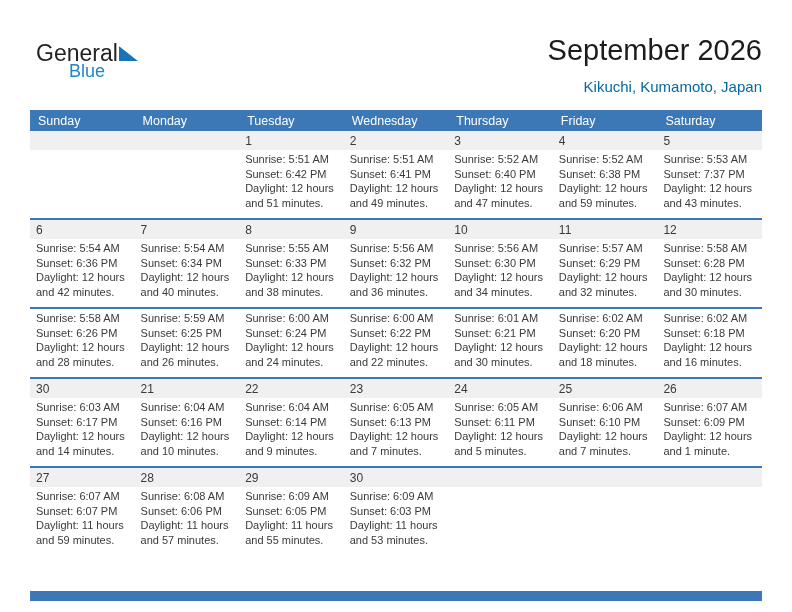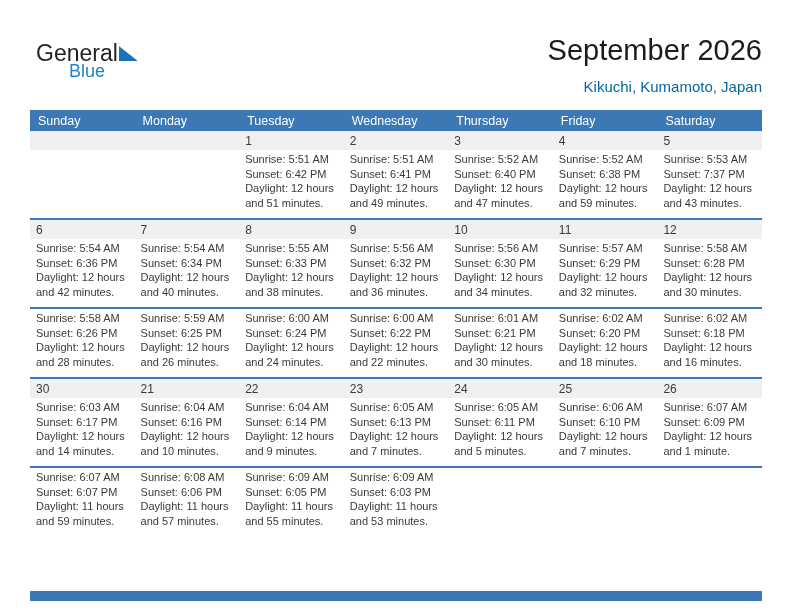--- a/index.html
+++ b/index.html
@@ -260,20 +260,29 @@
           </div>
           <div class="det-cell">
             <div>Sunrise: 6:07 AM</div>
             <div>Sunset: 6:09 PM</div>
             <div>Daylight: 12 hours</div>
             <div>and 1 minute.</div>
           </div>
         </div>
       </div>
       <div class="week">
+        <div class="num-row">
+          <div class="num-cell">27</div>
+          <div class="num-cell">28</div>
+          <div class="num-cell">29</div>
+          <div class="num-cell">30</div>
+          <div class="num-cell"></div>
+          <div class="num-cell"></div>
+          <div class="num-cell"></div>
+        </div>
         <div class="det-row">
           <div class="det-cell">
             <div>Sunrise: 6:07 AM</div>
             <div>Sunset: 6:07 PM</div>
             <div>Daylight: 11 hours</div>
             <div>and 59 minutes.</div>
           </div>
           <div class="det-cell">
             <div>Sunrise: 6:08 AM</div>
             <div>Sunset: 6:06 PM</div>

